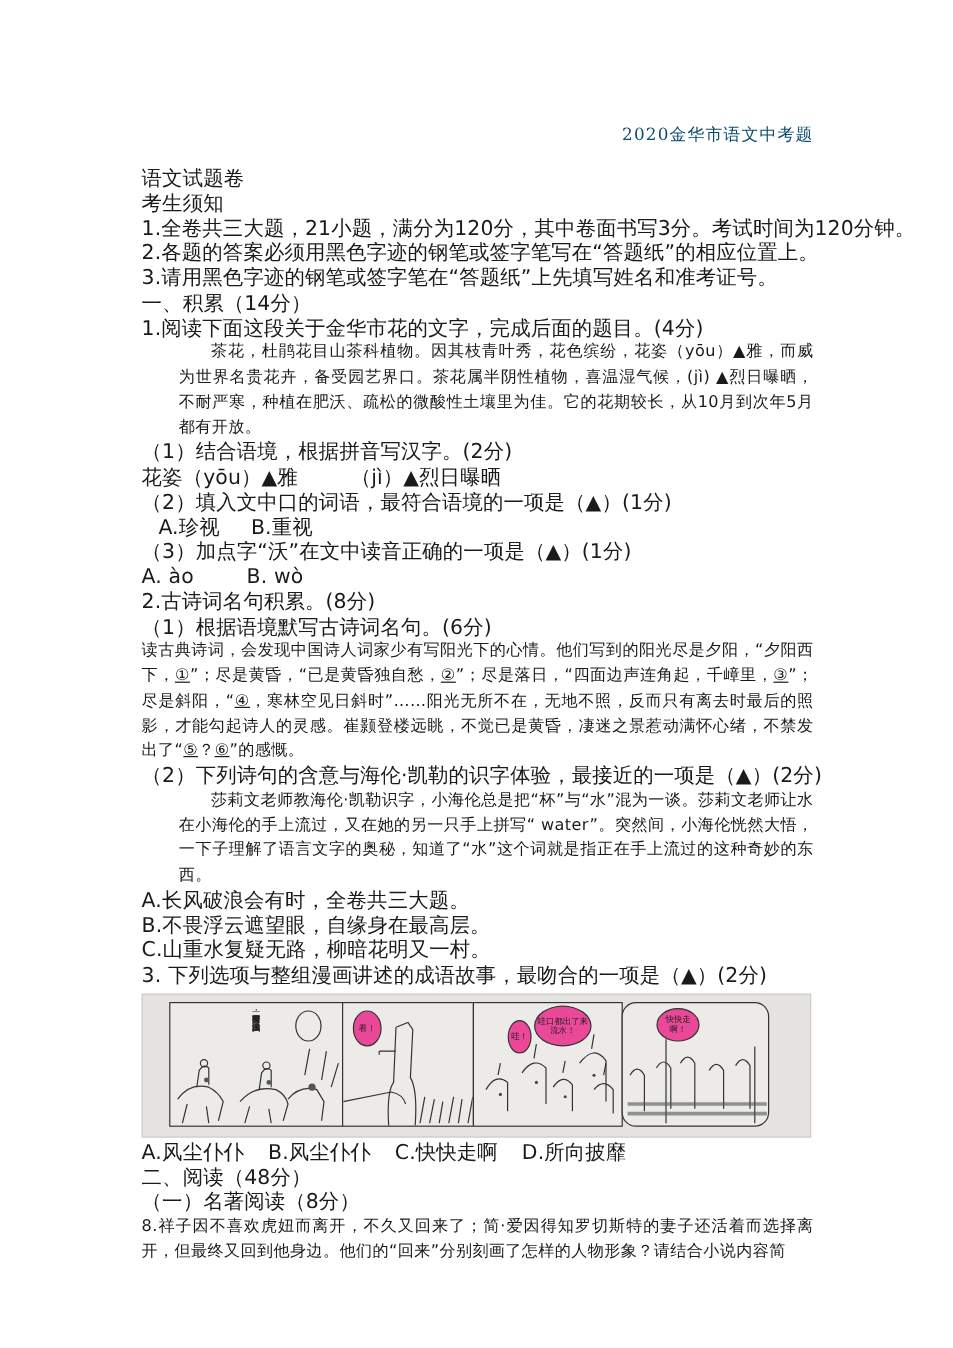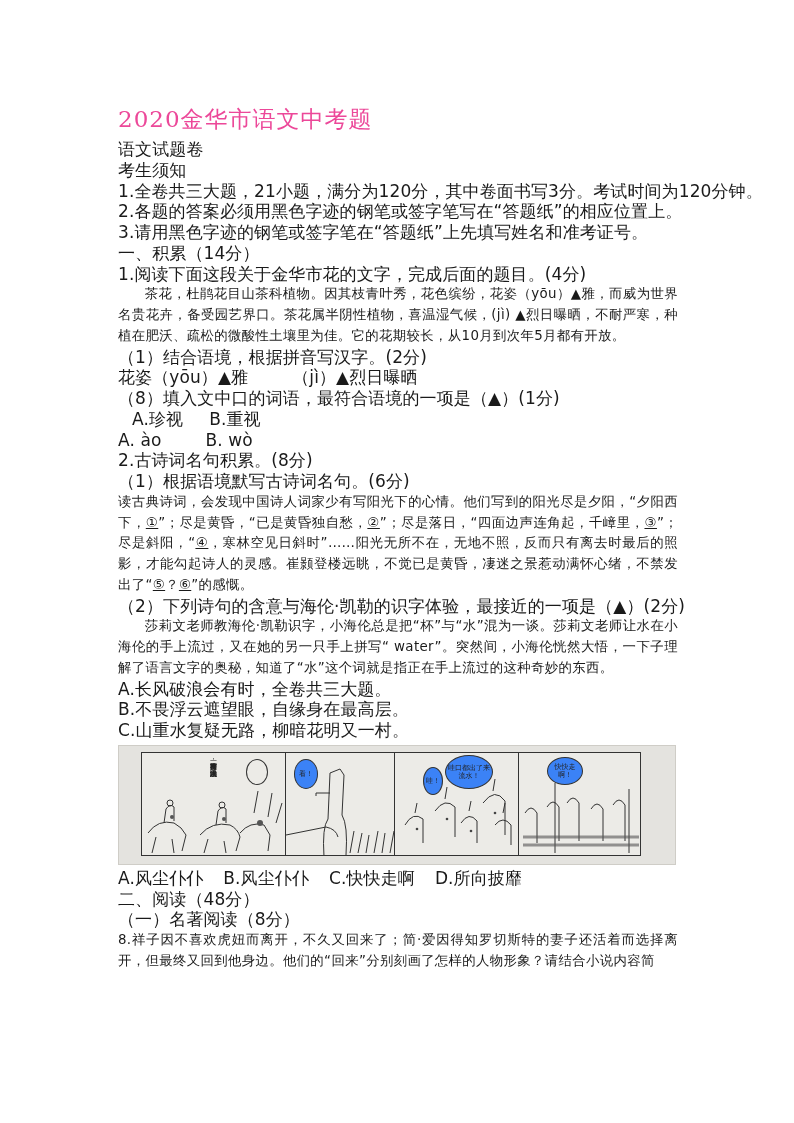--- a/index.html
+++ b/index.html
@@ -2,38 +2,38 @@
 <html><head>
 <meta charset="utf-8">
 <style>
   html, body { margin: 0; padding: 0; }
   body {
     width: 794px; height: 1123px; background: #ffffff; position: relative; overflow: hidden;
     font-family: "DejaVu Sans", "Liberation Sans", sans-serif; color: #1a1a1a;
   }
   .page { position: absolute; left: 118px; top: 0; width: 560px; }
   .title {
-    position: absolute; left: 0; width: 560px; top: 104px; text-align: left;
-    font-family: "DejaVu Serif", "Liberation Serif", serif; font-size: 23px; letter-spacing: 1px; color: #ec4899;
+    position: absolute; left: 0; width: 560px; top: 104px; text-align: right;
+    font-family: "DejaVu Serif", "Liberation Serif", serif; font-size: 14px; letter-spacing: 1px; color: #0c4a6e;
   }
   .body { position: absolute; left: 0; top: 139px; width: 560px; }
   .line { font-size: 17px; line-height: 20.75px; height: 20.75px; white-space: nowrap; letter-spacing: 0.1px; }
   .para { font-size: 13.4px; line-height: 20.75px; text-align: justify; text-align-last: left; letter-spacing: 0.35px; }
-  .indent { text-indent: 2em; }
+  .indent { text-indent: 2em; margin-left: 31px; }
   .opts span { display: inline-block; }
   .u { text-decoration: underline; }
   .comic {
     position: relative; margin: 4px 0 3px 0; height: 120px; width: 558px;
     background: #e4e3df; border: 1px solid #cfcdc7; box-sizing: border-box; overflow: hidden;
   }
   .panel {
     position: absolute; top: 6px; height: 104px; border: 1.4px solid #333; background: #ecebe7; box-sizing: border-box; overflow: hidden;
   }
   .bubble {
-    position: absolute; border: 1.2px solid #333; border-radius: 50%; background: #3b82f6;
+    position: absolute; border: 1.2px solid #333; border-radius: 50%; background: #ec4899;
     font-size: 7px; line-height: 8px; text-align: center; color: #222;
     display: flex; align-items: center; justify-content: center; font-family: "DejaVu Serif", serif;
   }
   .vtext { position: absolute; writing-mode: vertical-rl; font-size: 7px; line-height: 9px; color: #222; font-family: "DejaVu Serif", serif; }
   .fig { position: absolute; }
 </style>
 </head>
 <body>
 
 <div class="page">
@@ -46,39 +46,41 @@
     <div class="line">2.各题的答案必须用黑色字迹的钢笔或签字笔写在“答题纸”的相应位置上。</div>
     <div class="line">3.请用黑色字迹的钢笔或签字笔在“答题纸”上先填写姓名和准考证号。</div>
 
     <div class="line">一、积累（14分）</div>
     <div class="line">1.阅读下面这段关于金华市花的文字，完成后面的题目。(4分)</div>
     <div class="para indent">茶花，杜鹃花目山茶科植物。因其枝青叶秀，花色缤纷，花姿（yōu）▲雅，而威为世界名贵花卉，备受园艺界口。茶花属半阴性植物，喜温湿气候，(jì) ▲烈日曝晒，不耐严寒，种植在肥沃、疏松的微酸性土壤里为佳。它的花期较长，从10月到次年5月都有开放。</div>
     <div class="line">（1）结合语境，根据拼音写汉字。(2分)</div>
     <div class="line">
       <span>花姿（yōu）▲雅</span><span style="display:inline-block;width:44px"></span><span>（jì）▲烈日曝晒</span>
     </div>
-    <div class="line">（8）填入文中口的词语，最符合语境的一项是（▲）(1分)</div>
+    <div class="line">（2）填入文中口的词语，最符合语境的一项是（▲）(1分)</div>
     <div class="line opts" style="padding-left:14px">
       <span>A.珍视</span><span style="width:26px"></span><span>B.重视</span>
     </div>
+    <div class="line">（3）加点字“沃”在文中读音正确的一项是（▲）(1分)</div>
     <div class="line opts">
       <span>A. ào</span><span style="width:44px"></span><span>B. wò</span>
     </div>
 
     <div class="line">2.古诗词名句积累。(8分)</div>
     <div class="line">（1）根据语境默写古诗词名句。(6分)</div>
     <div class="para">
       <span>读古典诗词，会发现中国诗人词家少有写阳光下的心情。他们写到的阳光尽是夕阳，“夕阳西下，</span><span class="u">①</span><span>”；尽是黄昏，“已是黄昏独自愁，</span><span class="u">②</span><span>”；尽是落日，“四面边声连角起，千嶂里，</span><span class="u">③</span><span>”；尽是斜阳，“</span><span class="u">④</span><span>，寒林空见日斜时”……阳光无所不在，无地不照，反而只有离去时最后的照影，才能勾起诗人的灵感。崔颢登楼远眺，不觉已是黄昏，凄迷之景惹动满怀心绪，不禁发出了“</span><span class="u">⑤</span><span>？</span><span class="u">⑥</span><span>”的感慨。</span>
     </div>
     <div class="line">（2）下列诗句的含意与海伦·凯勒的识字体验，最接近的一项是（▲）(2分)</div>
     <div class="para indent">莎莉文老师教海伦·凯勒识字，小海伦总是把“杯”与“水”混为一谈。莎莉文老师让水在小海伦的手上流过，又在她的另一只手上拼写“ water”。突然间，小海伦恍然大悟，一下子理解了语言文字的奥秘，知道了“水”这个词就是指正在手上流过的这种奇妙的东西。</div>
     <div class="line">A.长风破浪会有时，全卷共三大题。</div>
     <div class="line">B.不畏浮云遮望眼，自缘身在最高层。</div>
     <div class="line">C.山重水复疑无路，柳暗花明又一村。</div>
 
+    <div class="line">3. 下列选项与整组漫画讲述的成语故事，最吻合的一项是（▲）(2分)</div>
 
     <div class="comic">
 
       <div class="panel" style="left:22px;width:145px;">
         <div class="vtext" style="left:66px;top:4px;height:60px;">曹操有一次带兵行军，误入没水的道路</div>
         <div class="fig" style="left:104px;top:6px;width:20px;height:24px;border:1.2px solid #333;border-radius:50%;"></div>
         <svg class="fig" style="left:0;top:30px" width="145" height="74" viewBox="0 0 145 74">
           <g fill="none" stroke="#333" stroke-width="1">
             <path d="M6 50 q10 -14 26 -10 q8 4 12 12 l-4 16 M14 54 l-4 16 M30 56 l2 14"></path>
             <path d="M22 40 l2 -14 q4 -6 8 -2 l0 14"></path>
@@ -118,21 +120,21 @@
           </g>
           <g fill="#444">
               <circle cx="22" cy="76" r="1.3"></circle>
               <circle cx="52" cy="66" r="1.3"></circle>
               <circle cx="76" cy="78" r="1.3"></circle>
               <circle cx="100" cy="60" r="1.3"></circle>
             </g>
         </svg>
       </div>
 
-      <div class="panel" style="left:399px;width:123px;">
+      <div class="panel" style="left:399px;width:123px;border-radius:12px;">
         <div class="bubble" style="left:28px;top:4px;width:34px;height:26px;">快快走啊！</div>
         <svg class="fig" style="left:0;top:0" width="123" height="104" viewBox="0 0 123 104">
           <g fill="none" stroke="#333" stroke-width="1">
             <path d="M6 60 q6 -10 12 0 l0 30 M28 54 q6 -10 12 0 l0 34 M48 50 q6 -10 12 0 l0 38 M72 56 q6 -10 12 0 l0 32 M94 52 q6 -10 12 0 l0 36"></path>
             <path d="M36 30 l0 70 M110 36 l0 64"></path>
           </g>
           <g stroke="#555" stroke-width="3" opacity="0.6">
             <path d="M4 84 l116 0"></path>
               <path d="M4 92 l116 0"></path>
           </g>

